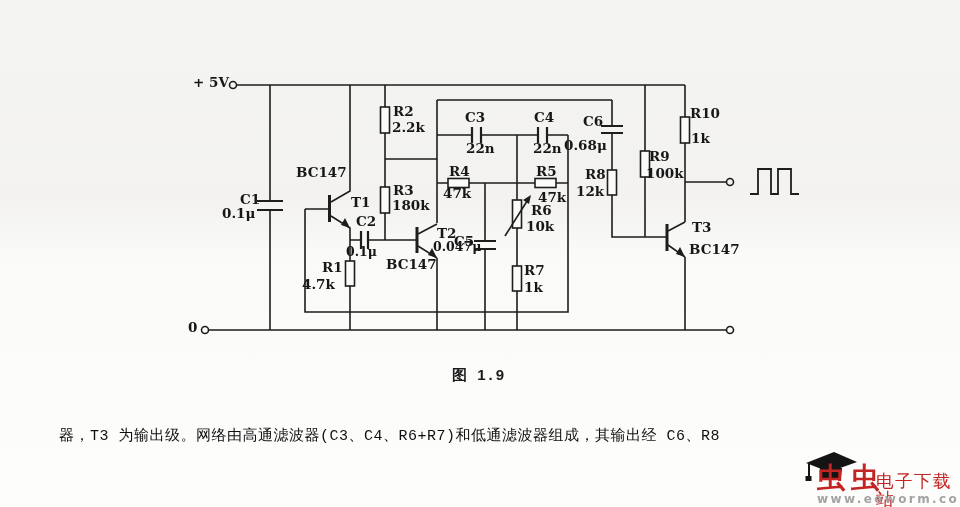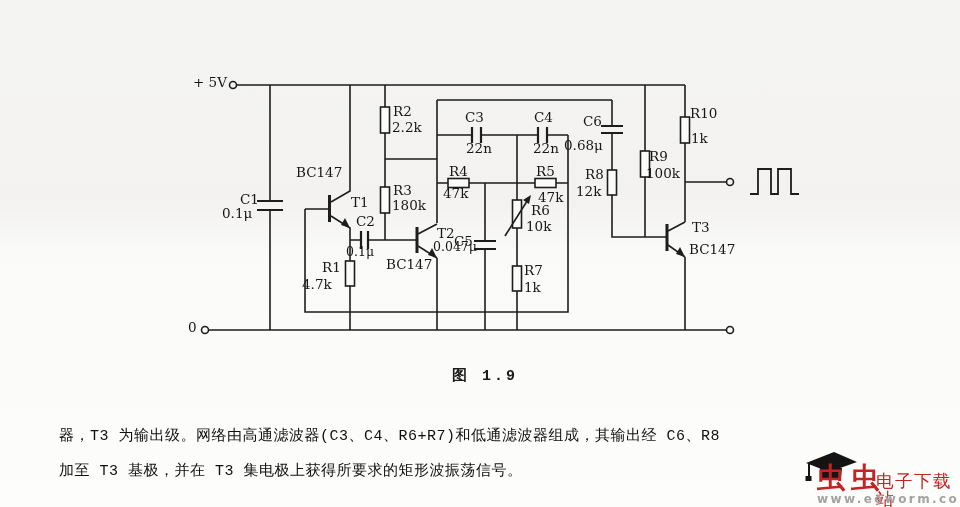--- a/index.html
+++ b/index.html
@@ -8,29 +8,29 @@
     width:960px;height:507px;
     background:linear-gradient(180deg,#f4f4f2 0%,#f3f2f0 40%,#fafaf8 50%,#fdfdfc 100%);
     font-family:"Liberation Serif","DejaVu Serif",serif;
     color:#1b1b1b;
     overflow:hidden;
   }
   .schem{position:absolute;left:0;top:0;}
   .lbl{
     position:absolute;
     font-family:"DejaVu Serif","Liberation Serif",serif;
-    font-size:13.5px;font-weight:normal;
+    font-size:13.5px;font-weight:bold;
     white-space:nowrap;line-height:1.05;
     color:#171717;
   }
   .lbl.small{font-size:12.5px;}
   .caption{
     position:absolute;left:452px;top:366px;
     font-size:15px;font-weight:bold;letter-spacing:3px;
-    font-family:Liberation Mono, monospace;
+    font-family:Liberation Sans, sans-serif;
   }
   .bodytext{
     position:absolute;left:59px;
     font-size:15px;letter-spacing:0.5px;
     font-family:Liberation Mono, monospace;
     color:#101010;white-space:nowrap;
   }
   .wm-chong{
     position:absolute;left:817px;top:464px;
     font-size:28px;font-weight:bold;letter-spacing:6px;
@@ -190,19 +190,18 @@
 
   <span class="lbl" style="left:690px;top:106px">R10</span>
   <span class="lbl" style="left:691px;top:131px">1k</span>
 
   <span class="lbl" style="left:692px;top:220px">T3</span>
   <span class="lbl" style="left:689px;top:242px">BC147</span>
 
   <div class="caption">图 1.9</div>
 
   <div class="bodytext" style="top:426px">器，T3 为输出级。网络由高通滤波器(C3、C4、R6+R7)和低通滤波器组成，其输出经 C6、R8</div>
-  <div class="bodytext" style="top:461px">加至 T3 基极，并在 T3 集电极上获得所要求的矩形波振荡信号。</div>
 
   <div class="wm-chong">虫虫</div>
   <div class="wm-site">电子下载站</div>
   <div class="wm-url">www.eeworm.com</div>
 
 </div>
 
 </body></html>

